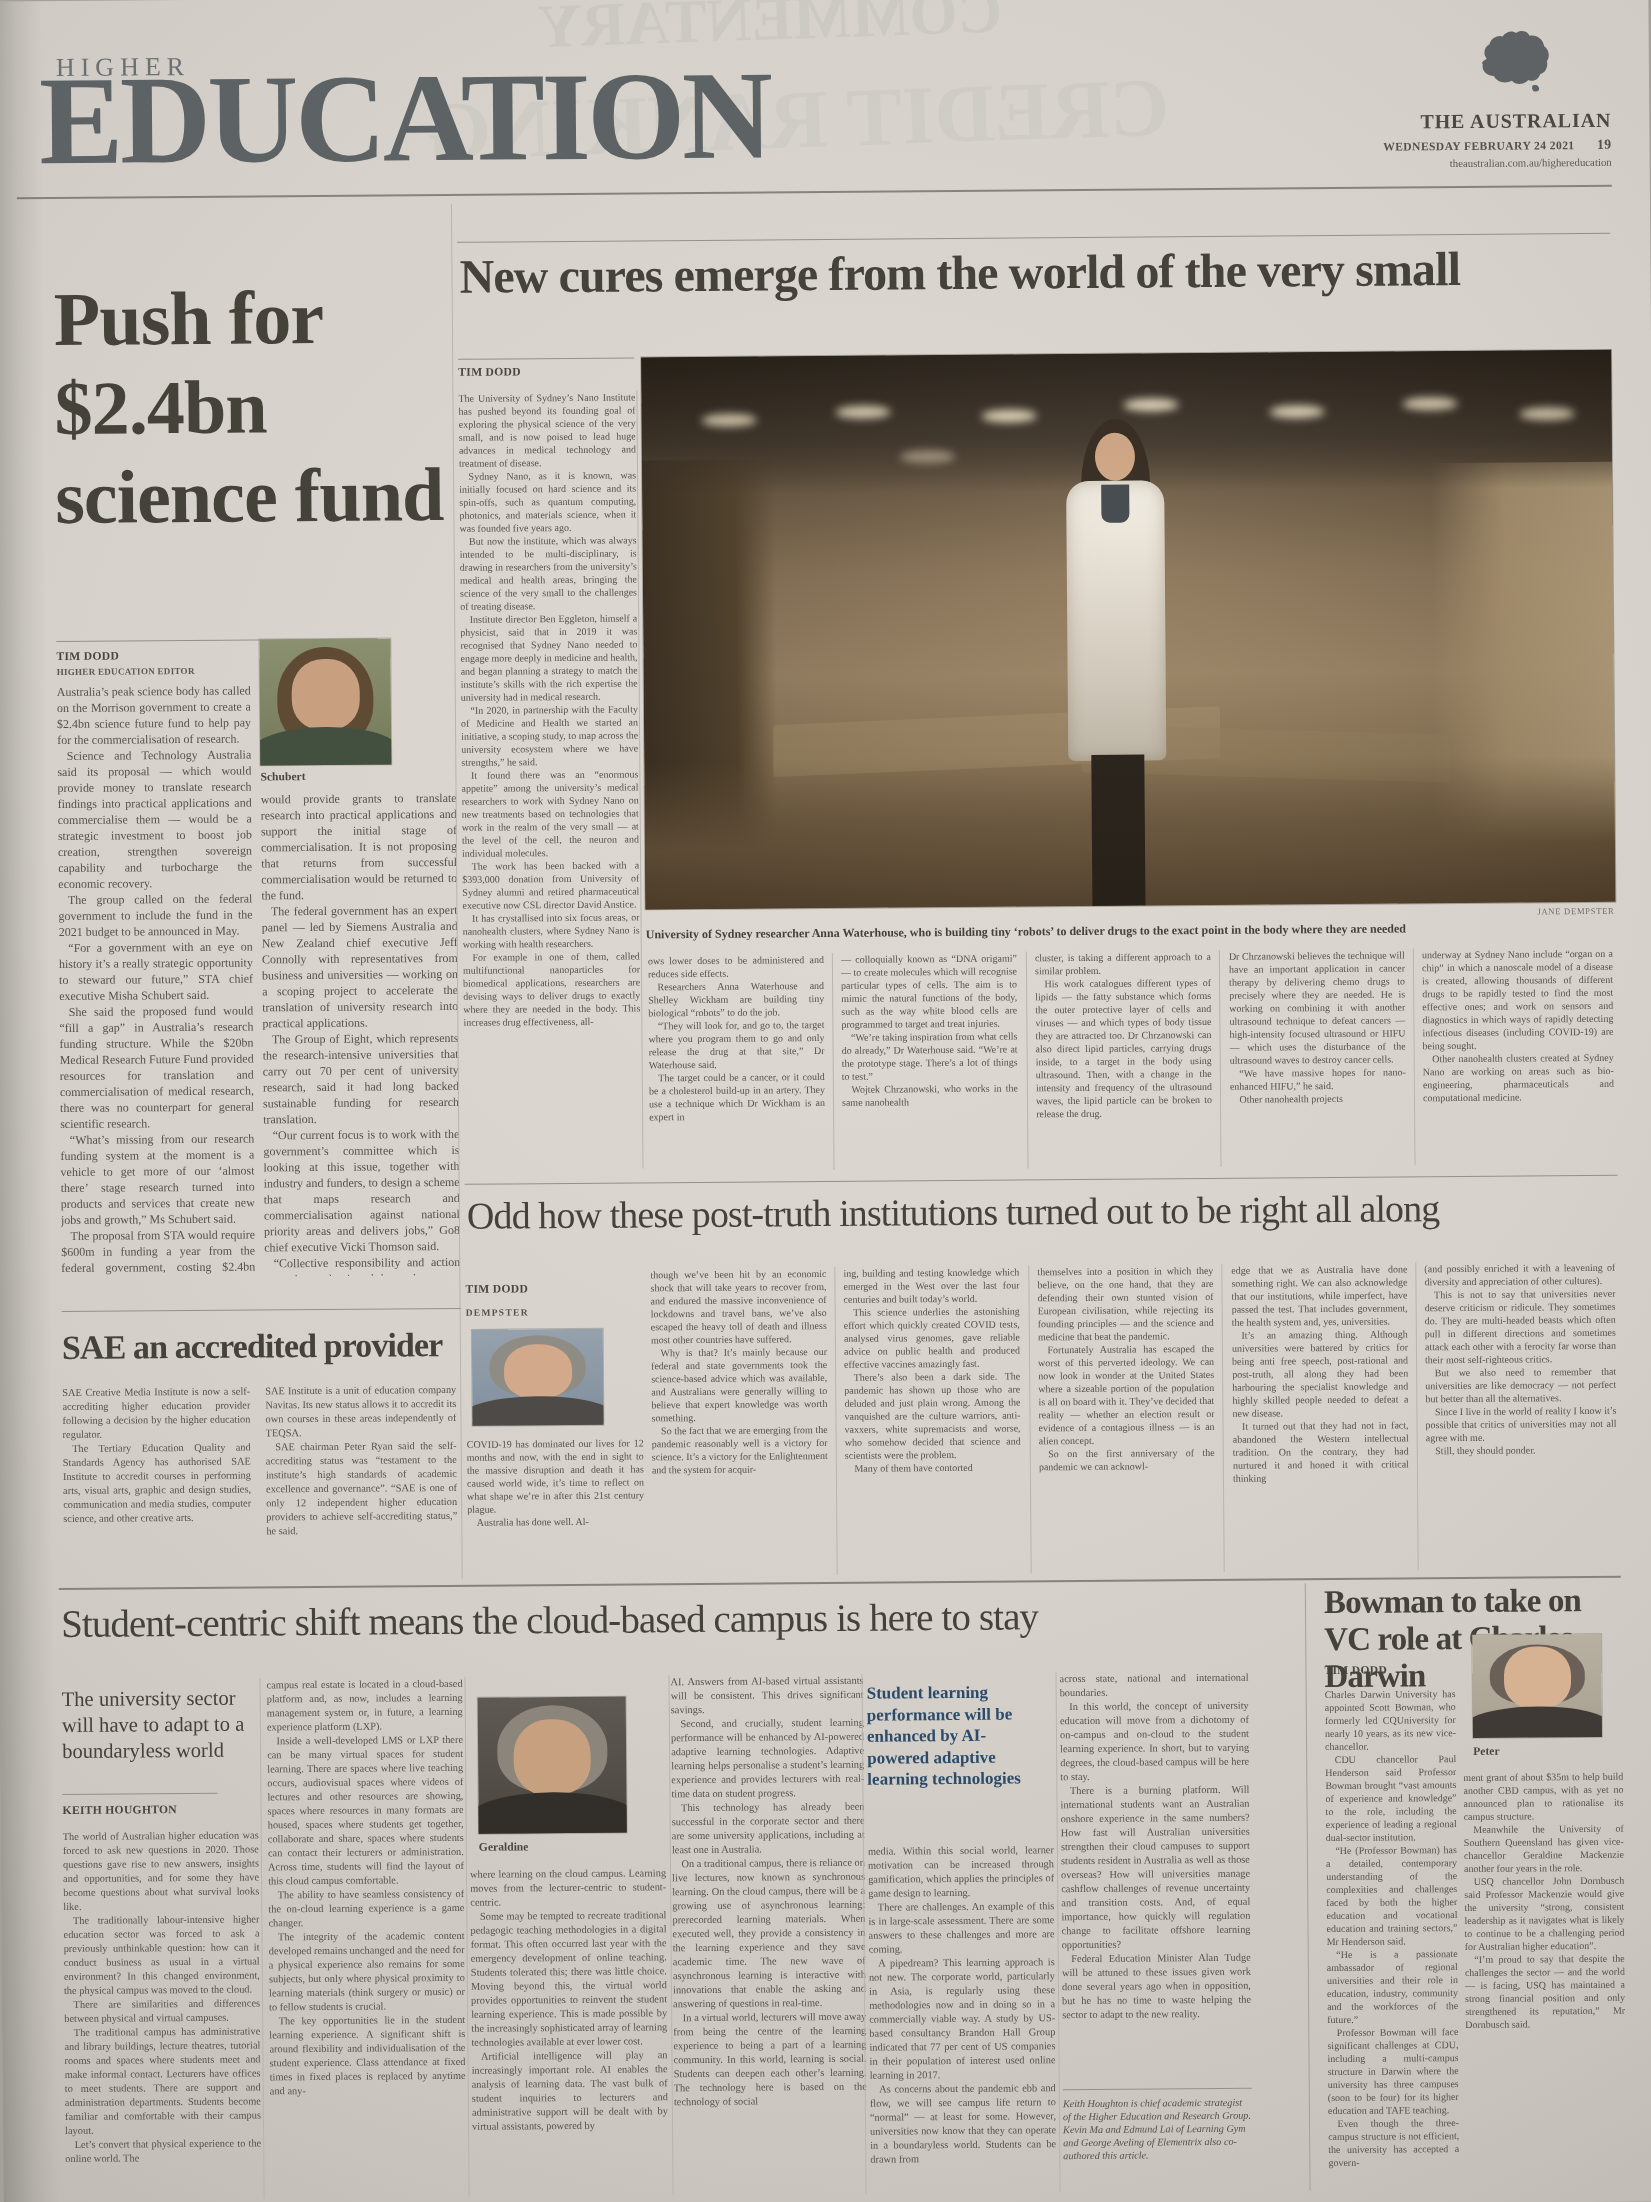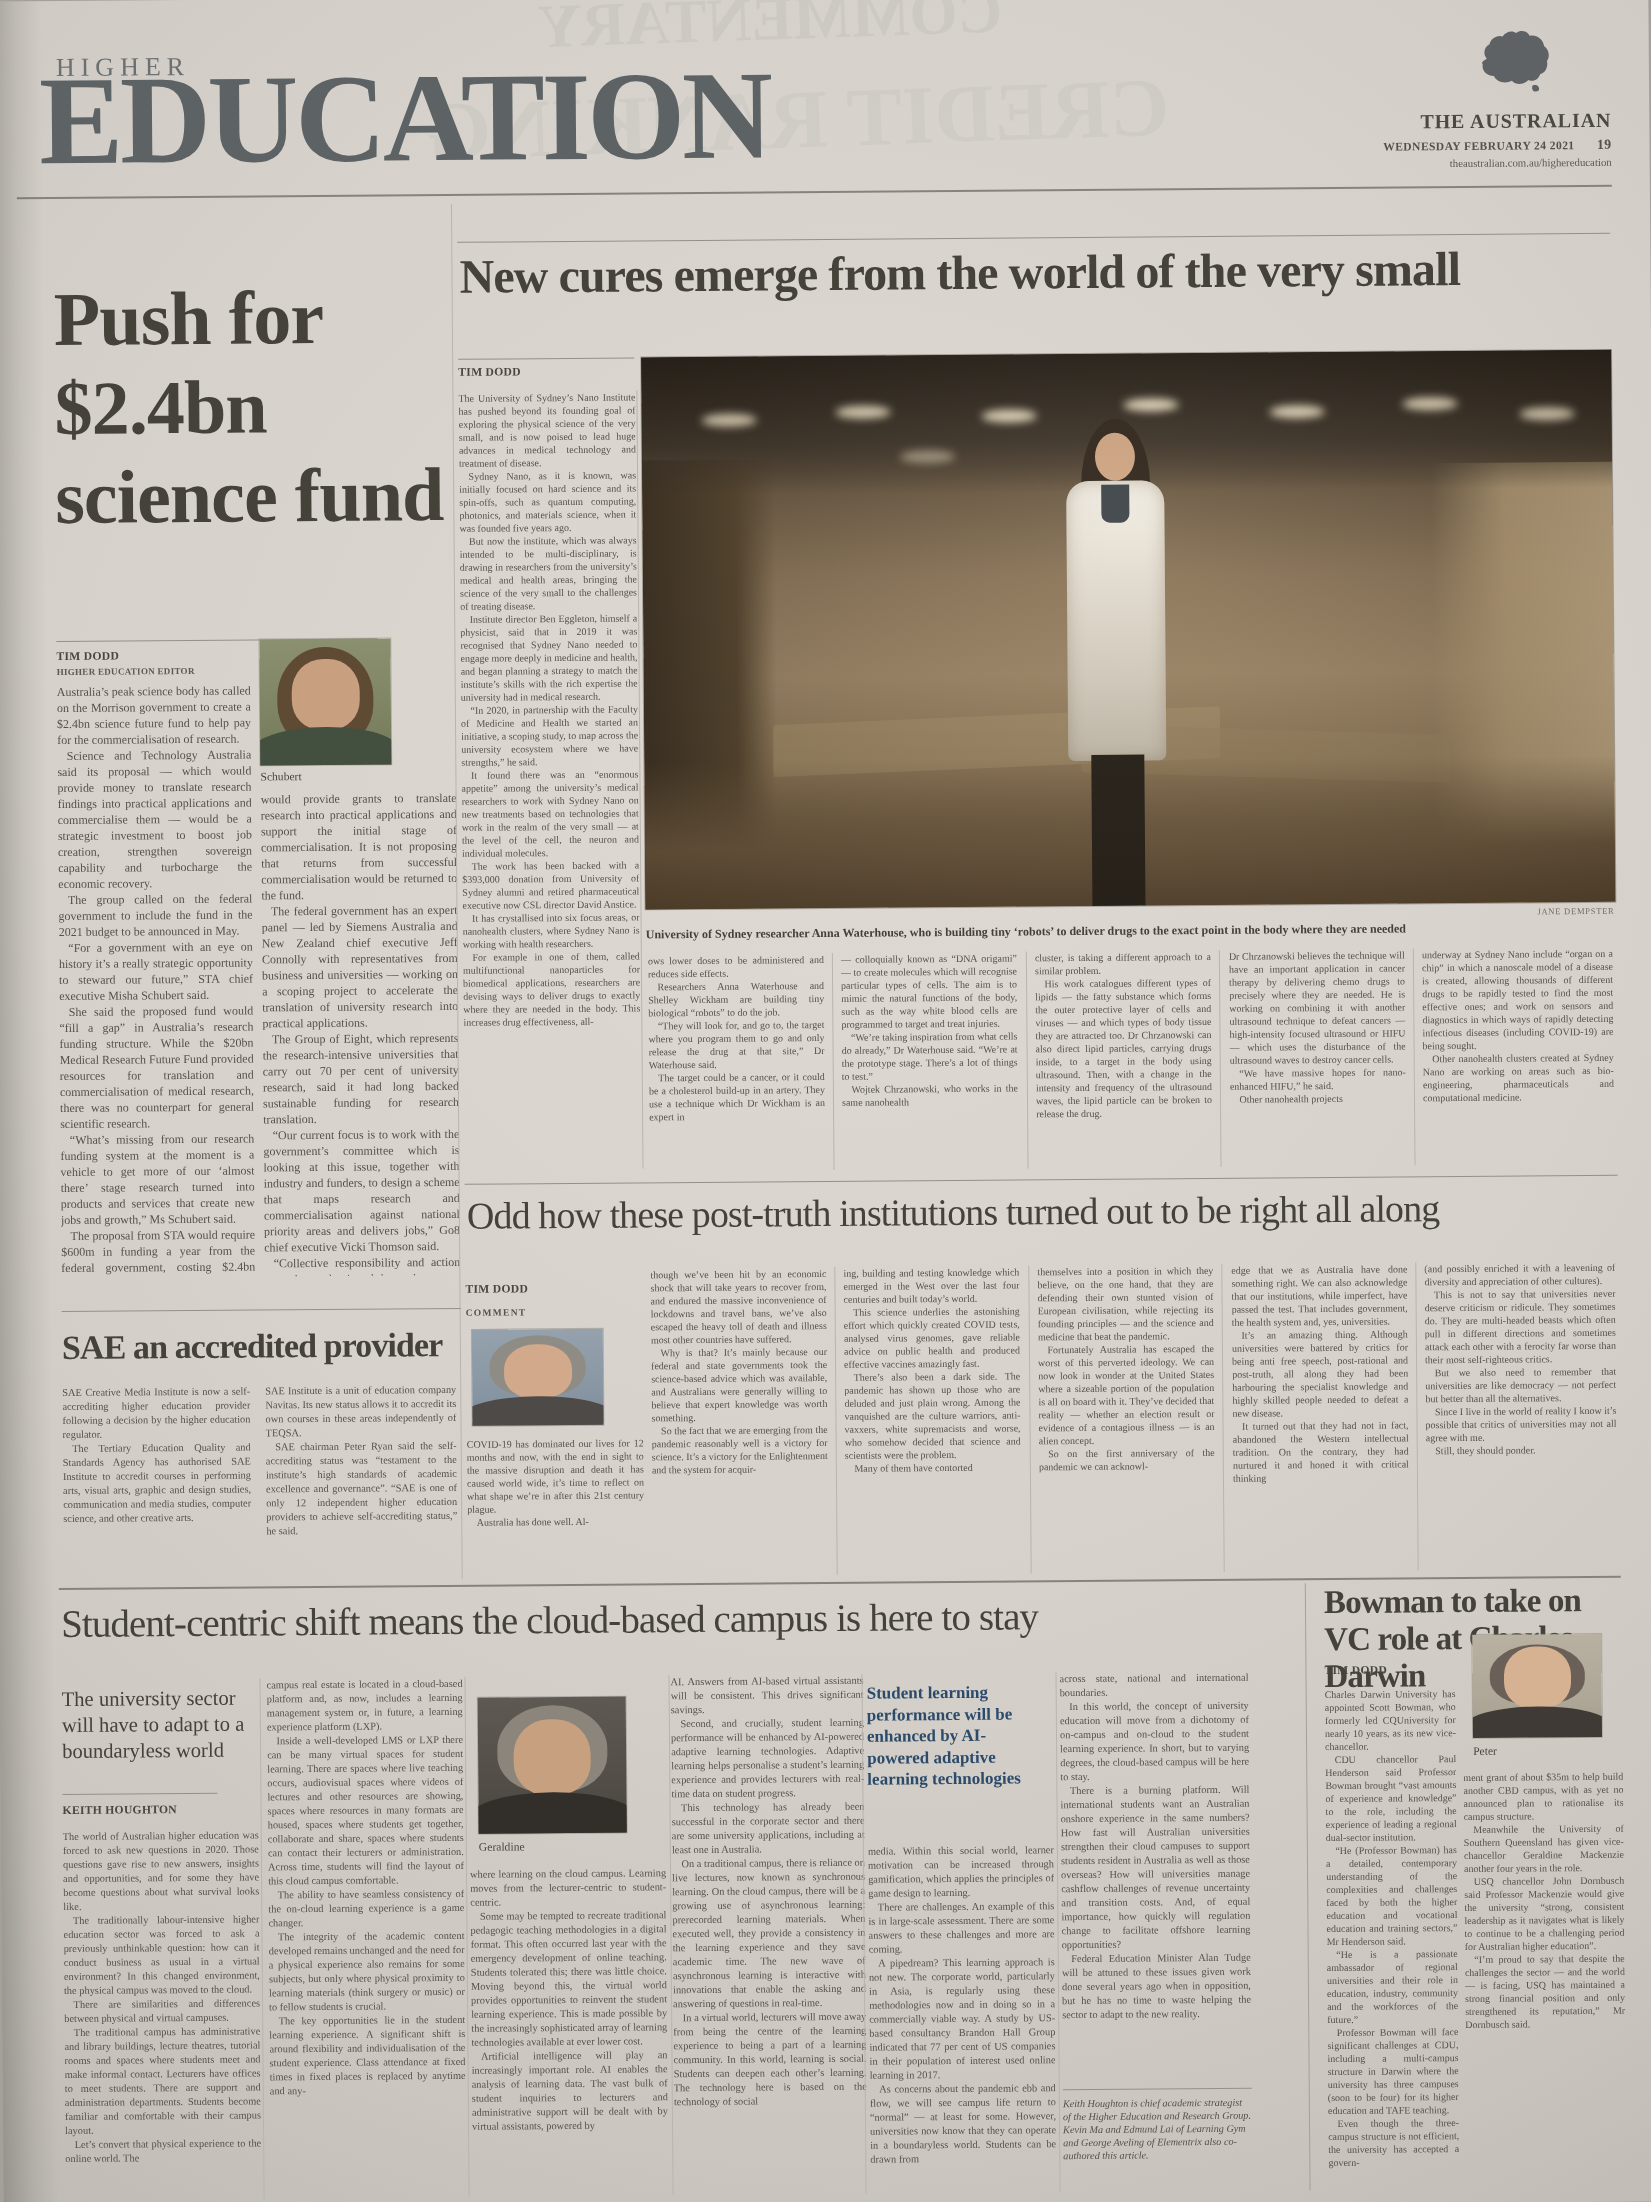--- a/index.html
+++ b/index.html
@@ -16,21 +16,21 @@
   .bc p+p{text-indent:9.5px;}
   .sz-lg{font-size:12px;line-height:16px;}
   .sz-md{font-size:10.4px;line-height:14px;}
   .sz-sm{font-size:10px;line-height:13px;}
   .by{position:absolute;font-weight:700;font-size:11.6px;color:#494640;letter-spacing:0.3px;}
   .role{position:absolute;font-size:9px;letter-spacing:0.3px;color:#5c594f;font-weight:700;}
   .kick{position:absolute;font-size:9.5px;letter-spacing:1.3px;color:#55524b;font-weight:700;}
   .hr{position:absolute;height:0.9px;background:#94908a;}
   .hr2{position:absolute;height:1.7px;background:#87837c;}
   .vr{position:absolute;width:0.9px;background:#b9b5ad;}
-  .cap{position:absolute;font-weight:400;font-size:11.6px;color:#494640;text-align:center;}
+  .cap{position:absolute;font-weight:700;font-size:11.6px;color:#494640;text-align:center;}
   .photo-credit{position:absolute;font-size:8.6px;letter-spacing:0.7px;color:#716d64;text-align:right;}
   .photo-cap{position:absolute;font-weight:700;font-size:12px;color:#44413b;}
   .pull{position:absolute;font-weight:700;font-size:17px;line-height:21.5px;color:#2c4b6b;}
   .credit-note{position:absolute;font-style:italic;font-size:10.2px;line-height:13px;color:#55524b;}
   .standfirst{position:absolute;font-size:20.6px;line-height:26px;color:#45423b;}
   
   .m-higher{position:absolute;font-size:26px;letter-spacing:6px;color:#6b7072;}
   .m-edu{position:absolute;font-weight:700;font-size:126px;line-height:1;letter-spacing:-3.4px;color:#5d6365;}
   .m-brand{position:absolute;font-weight:700;font-size:20px;letter-spacing:0.9px;color:#4c4943;}
   .m-date{position:absolute;font-weight:700;font-size:11.6px;color:#55524b;letter-spacing:0.4px;}
@@ -215,21 +215,21 @@
     </div>
   <div class="vr" style="left:838px;top:958px;height:217px;"></div>
   <div class="vr" style="left:1032px;top:958px;height:217px;"></div>
   <div class="vr" style="left:1225px;top:958px;height:217px;"></div>
   <div class="vr" style="left:1419px;top:958px;height:217px;"></div>
 
   <div class="hr" style="left:469px;top:1186px;width:1153px;"></div>
   <div class="hl" style="left:471px;top:1196px;width:1153px;font-size:38px;font-weight:400;">Odd how these post-truth institutions turned out to be right all along</div>
 
   <div class="by" style="left:469px;top:1285px;">TIM DODD</div>
-  <div class="kick" style="left:469px;top:1310px;">COMMENT</div>
+  <div class="kick" style="left:469px;top:1310px;">DEMPSTER</div>
   <div class="hs hs-dodd" style="left:475px;top:1332px;width:131px;height:96px;">
     <div class="hair"></div>
     <div class="face"></div>
     <div class="shoulders"></div>
   </div>
   <div class="bc sz-sm" style="left:469px;top:1440px;width:177px;height:114px;">
       <p>COVID-19 has dominated our lives for 12 months and now, with the end in sight to the massive disruption and death it has caused world wide, it’s time to reflect on what shape we’re in after this 21st century plague.</p>
       <p>Australia has done well. Al-</p>
     </div>
 

